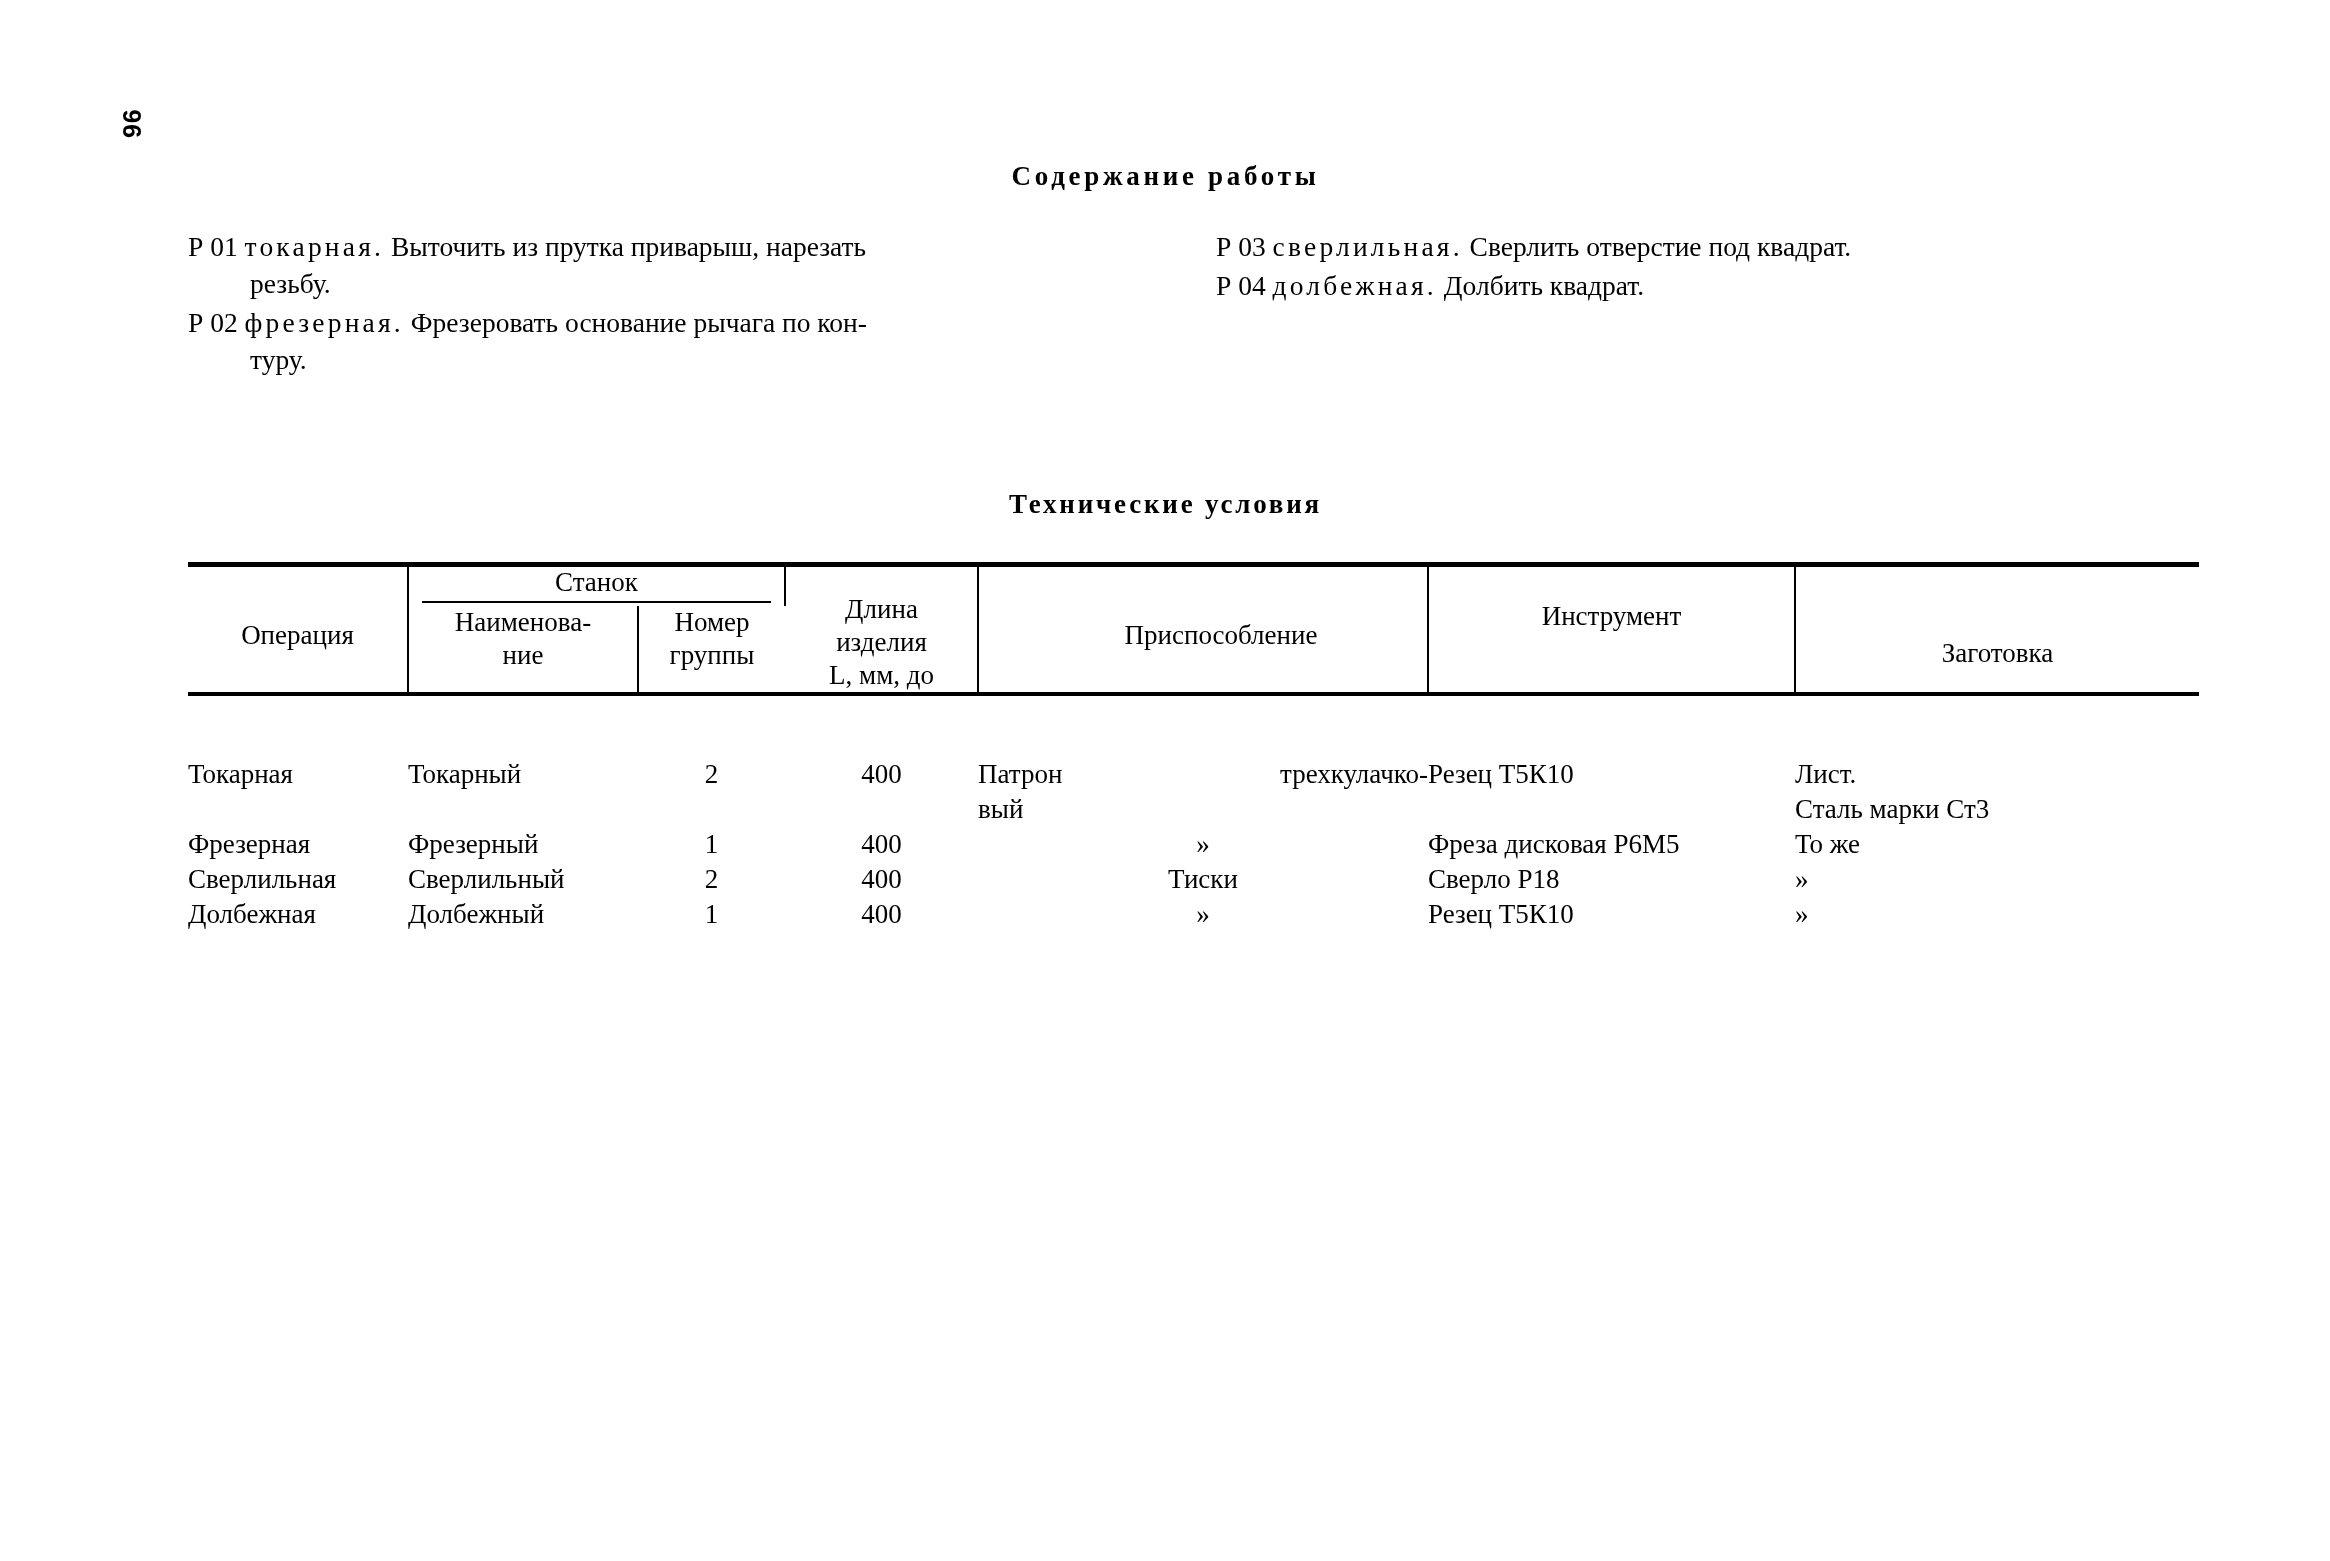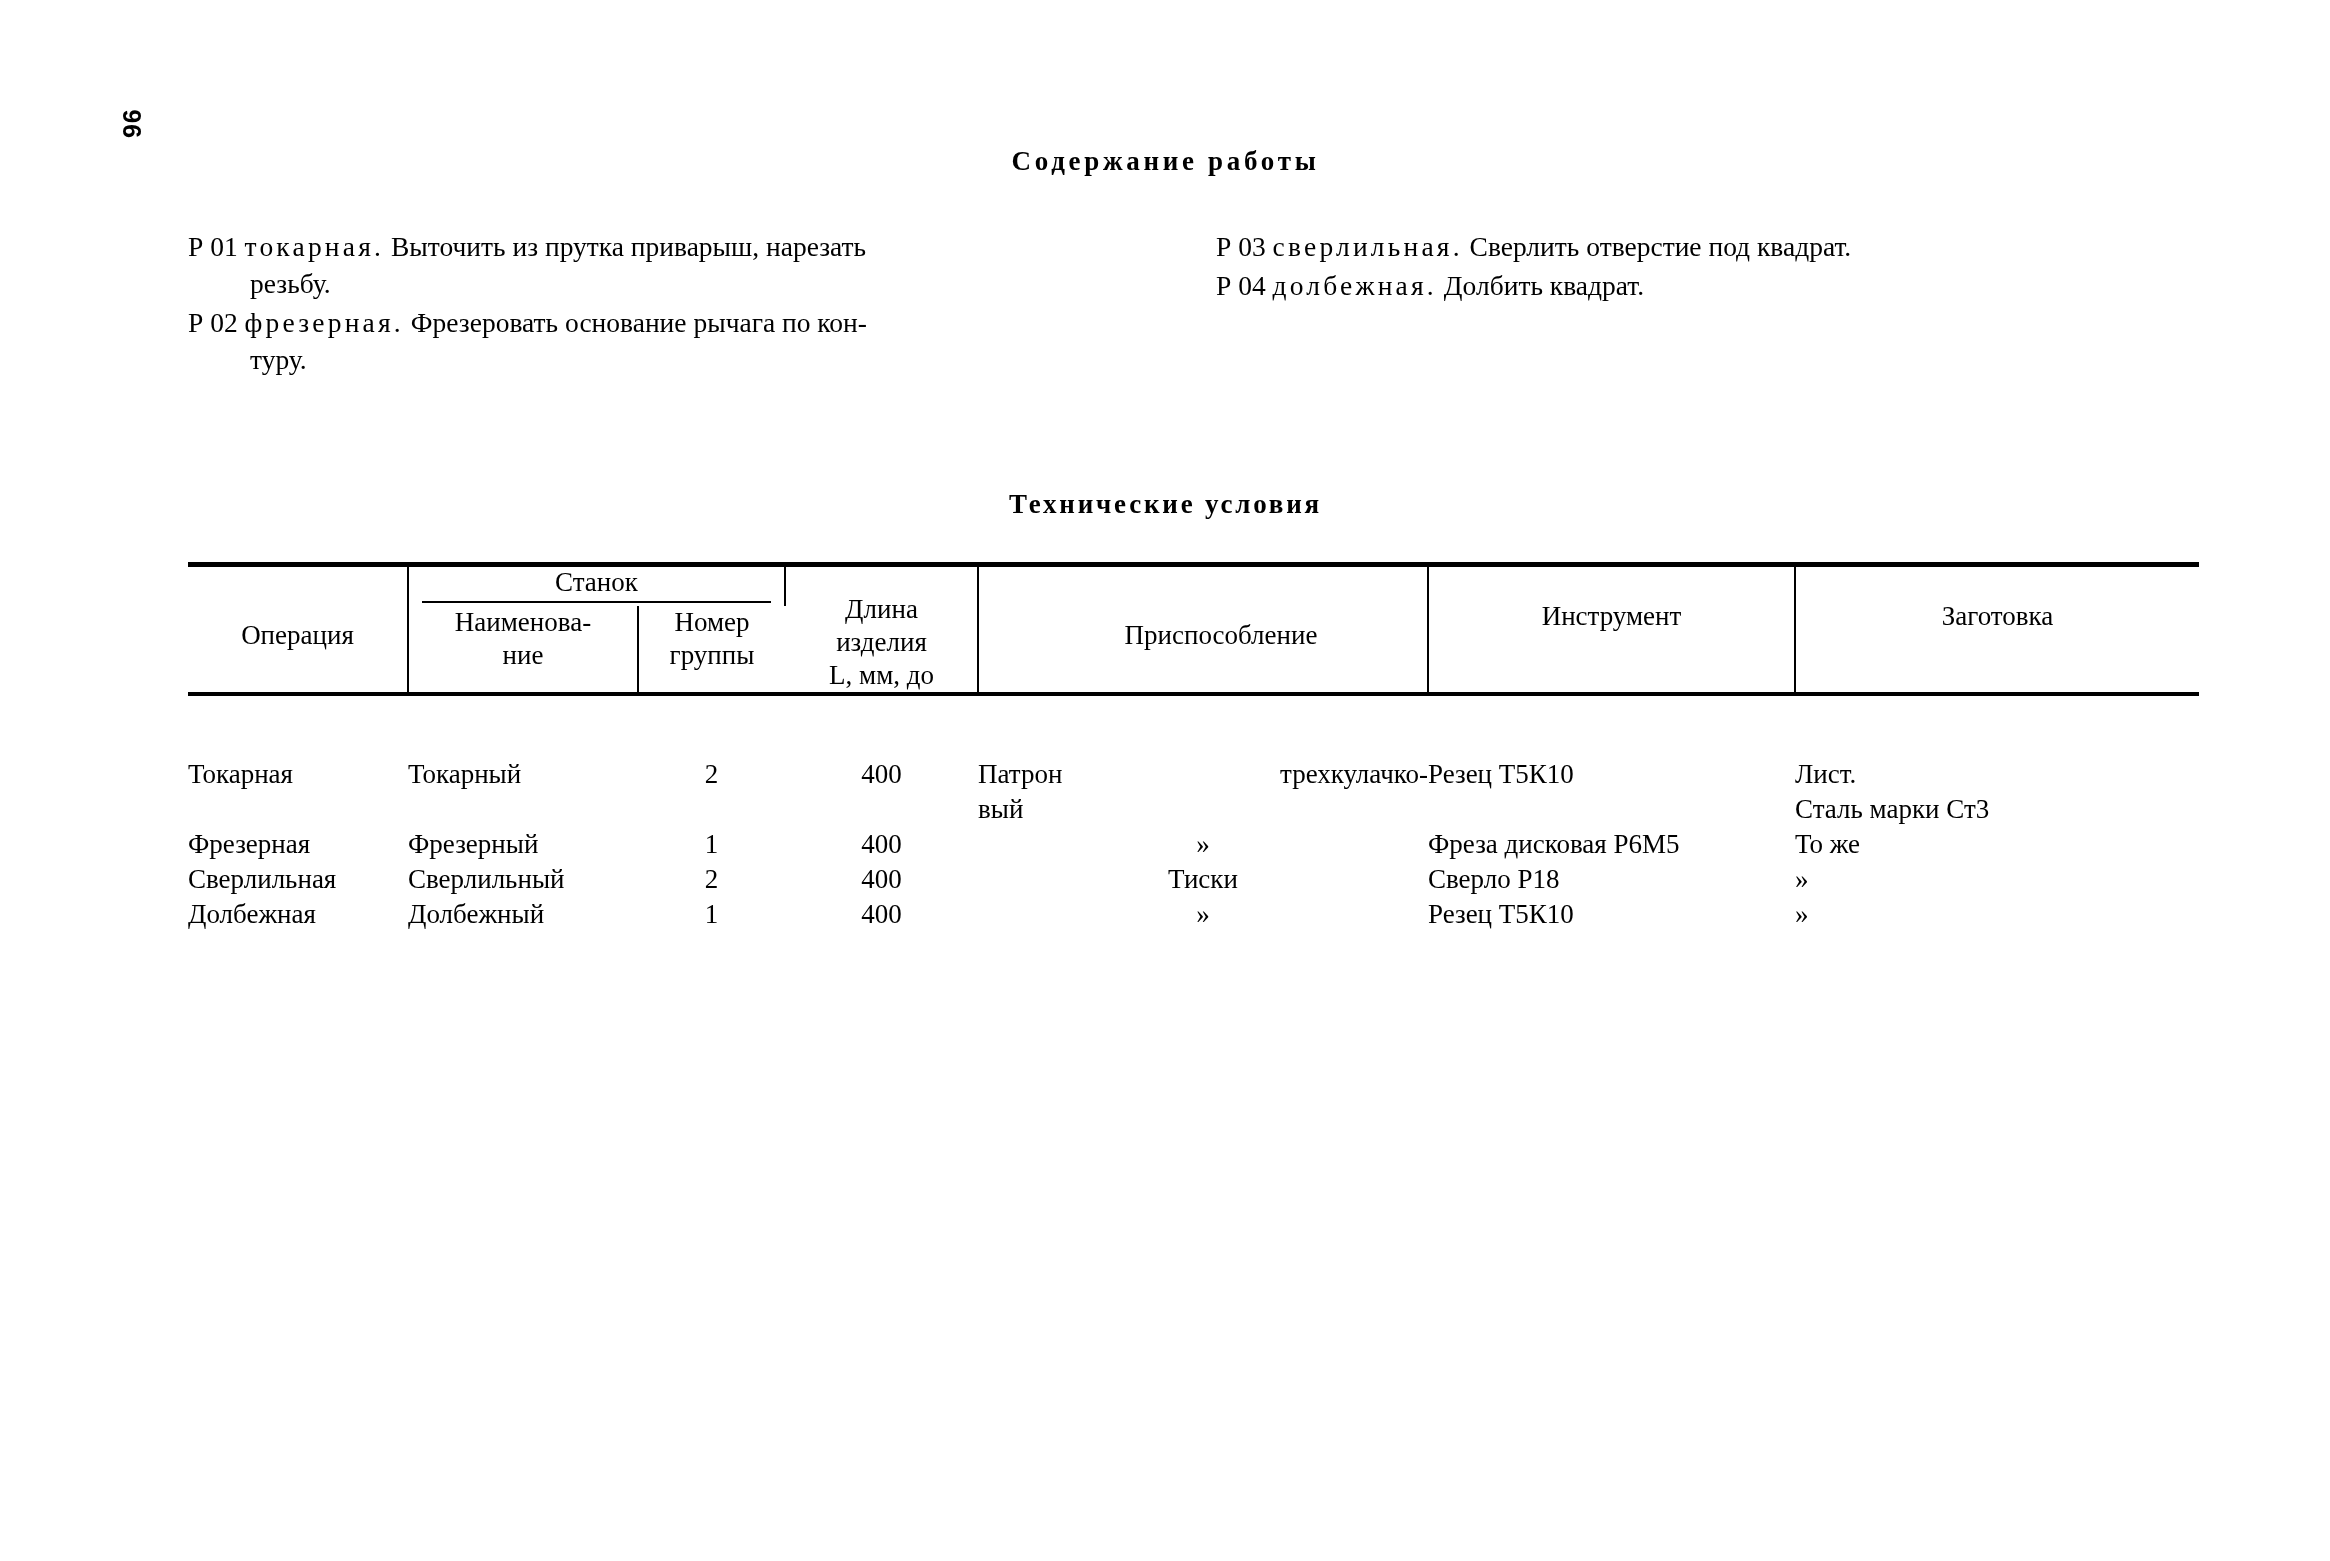--- a/index.html
+++ b/index.html
@@ -38,21 +38,21 @@
 
   .section-title {
     position: absolute;
     width: 2331px;
     text-align: center;
     font-size: 27px;
     font-weight: bold;
     letter-spacing: 3.7px;
     font-family: "Liberation Serif", serif;
   }
-  #work-content-title { top: 146px; }
+  #work-content-title { top: 161px; }
   #tech-conditions-title { top: 489px; letter-spacing: 2.8px; }
 
   
   .ops-columns {
     position: absolute;
     top: 228px;
     left: 188px;
     width: 2002px;
     display: flex;
     gap: 55px;
@@ -207,21 +207,21 @@
 изделия
 L, мм, до</div>
           </td>
           <td rowspan="2" class="head-cell-op vline-r">
             <div style="padding-top:53px; text-align:center;margin-left:36px;">Приспособление</div>
           </td>
           <td rowspan="2" class="head-cell-op vline-r">
             <div style="padding-top:34px; text-align:center;">Инструмент</div>
           </td>
           <td rowspan="2" class="head-cell-op">
-            <div style="padding-top:34px; text-align:center;">Заготовка</div>
+            <div style="padding-top:71px; text-align:center;">Заготовка</div>
           </td>
         </tr>
         <tr>
           <td class="sub-head vline-r" style="white-space:pre-line; padding-bottom:13px;">Наименова-
 ние</td>
           <td class="sub-head" style="white-space:pre-line; padding-bottom:13px;">Номер
 группы</td>
         </tr>
       </tbody>
     </table>

